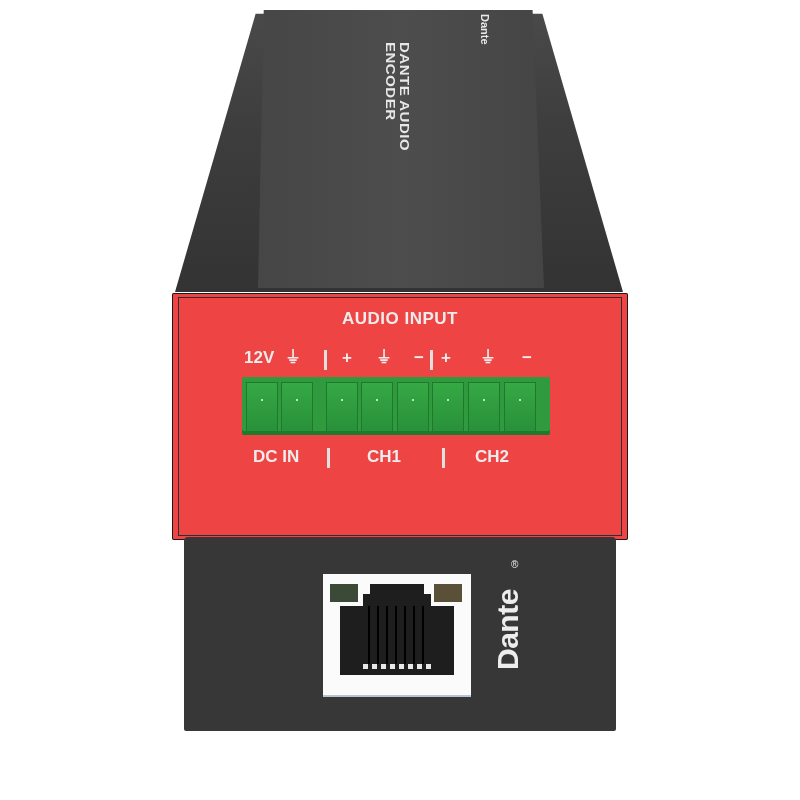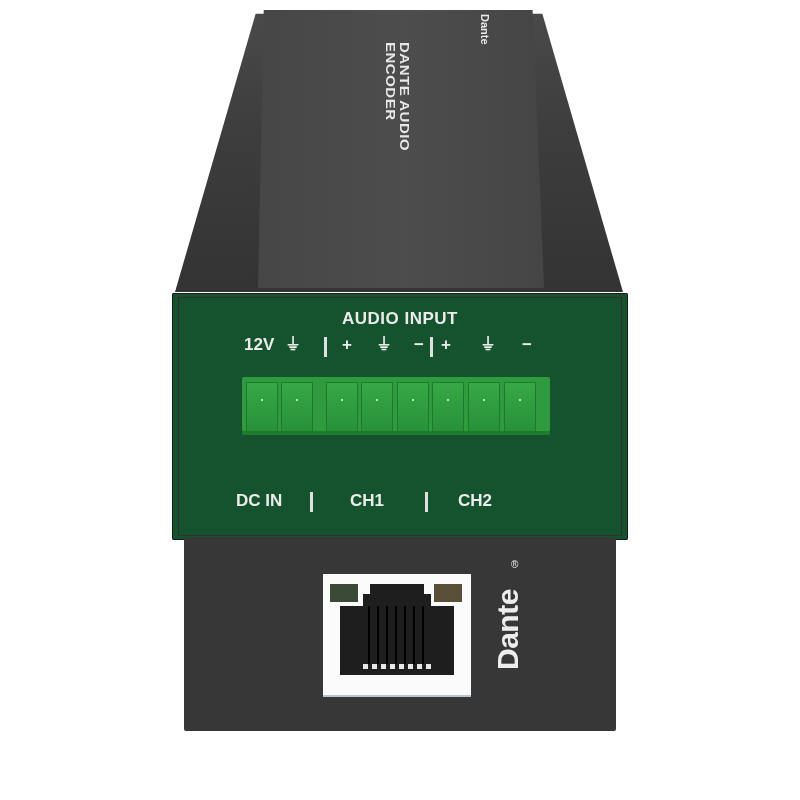--- a/index.html
+++ b/index.html
@@ -24,44 +24,44 @@
     font-family:"Liberation Sans Narrow","Liberation Sans", sans-serif; font-weight:bold;
     transform: scaleX(0.8);
   }
   .top-logo {
     position:absolute; left:477px; top:14px; width:14px; height:34px;
     writing-mode: vertical-rl; color:#eaeaea; font-size:11px; font-weight:bold;
   }
   
   .front {
     position:absolute; left:172px; top:293px; width:456px; height:247px;
-    background:#14532d; border-radius:2px;
+    background:#ef4444; border-radius:2px;
     box-shadow: inset 0 0 0 1px #1a1a1a;
   }
   .front-bevel { position:absolute; left:6px; top:4px; right:6px; bottom:4px;
     border:1px solid #2f2f2f; }
   .audio-input-label {
     position:absolute; left:0; right:0; top:16px; text-align:center;
     color:#ececec; font-weight:bold; font-size:17px; letter-spacing:0.5px;
   }
-  .pin-labels { position:absolute; left:72px; top:42px; height:24px; width:320px; }
+  .pin-labels { position:absolute; left:72px; top:55px; height:24px; width:320px; }
   .pin-label { position:absolute; top:0; color:#ececec; font-weight:bold; font-size:17px; }
   .sep { position:absolute; width:3px; height:20px; background:#e0e0e0; }
   .terminal {
     position:absolute; left:70px; top:84px; width:308px; height:58px;
     background:#2f9b3e; border-radius:2px;
     box-shadow: inset 0 -4px 0 #1f7a2c;
   }
   .slot {
     position:absolute; top:5px; width:30px; height:48px;
     background: linear-gradient(180deg,#36a845 0%, #28913a 100%);
     border:1px solid #1d7a2a;
   }
   .slot::after { content:""; position:absolute; left:14px; top:16px; width:2px; height:2px; background:#b9e6bf; }
-  .group-labels { position:absolute; left:64px; top:154px; width:320px; height:24px;margin-top:44px; }
+  .group-labels { position:absolute; left:81px; top:154px; width:320px; height:24px; }
   .group-label { position:absolute; top:0; color:#ececec; font-weight:bold; font-size:17px; }
 
   
   .back {
     position:absolute; left:184px; top:537px; width:432px; height:194px;
     background:#373737; border-radius:4px 4px 2px 2px;
   }
   .rj45 {
     position:absolute; left:139px; top:37px; width:148px; height:121px;
     background:#fbfbfb; border-bottom:2px solid #b8c4d4;

